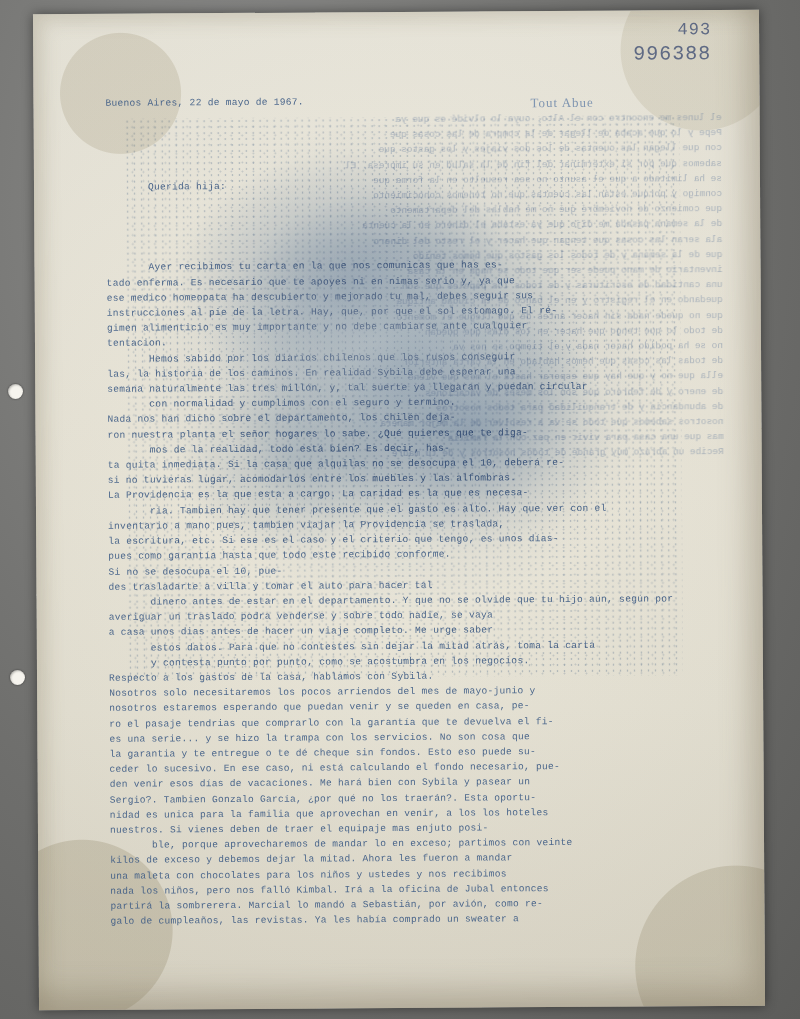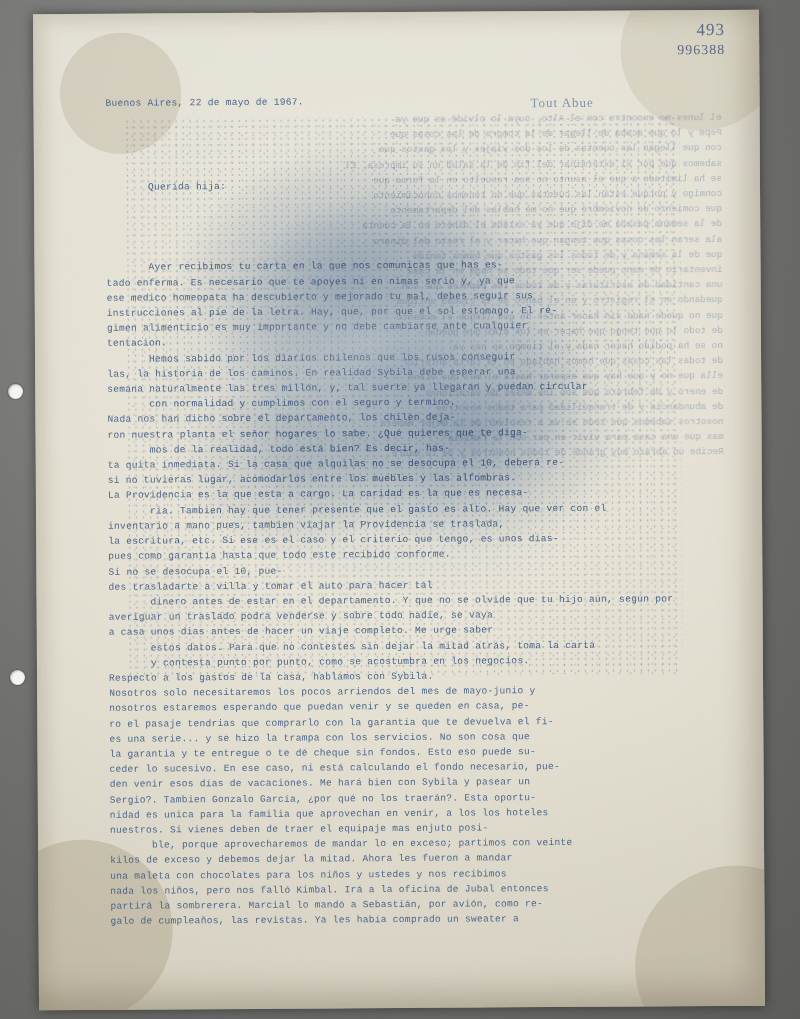--- a/index.html
+++ b/index.html
@@ -69,28 +69,28 @@
     background: #f6f4ee;
     box-shadow: 0 0 2px rgba(0,0,0,0.55), inset 1px 1px 2px rgba(0,0,0,0.25);
     z-index: 6;
   }
   #hole-top  { left: 8px;  top: 384px; }
   #hole-bot  { left: 10px; top: 670px; }
 
   
   .archive-num {
     position: absolute;
-    right: 34px;
-    font-family: Liberation Serif, serif;
+    right: 48px;
+    font-family: Liberation Mono, monospace;
     color: #5f6a84;
     letter-spacing: 1px;
     z-index: 5;
   }
   #archive-folio { top: 10px;  font-size: 17px; }
-  #archive-stamp { top: 32px;  font-size: 14px; }
+  #archive-stamp { top: 32px;  font-size: 20px; }
 
   
   #typed {
     position: absolute;
     left: 72px;
     top: 52px;
     width: 600px;
     z-index: 3;
     font-family: "Liberation Mono", monospace;
     font-size: 9.6px;

